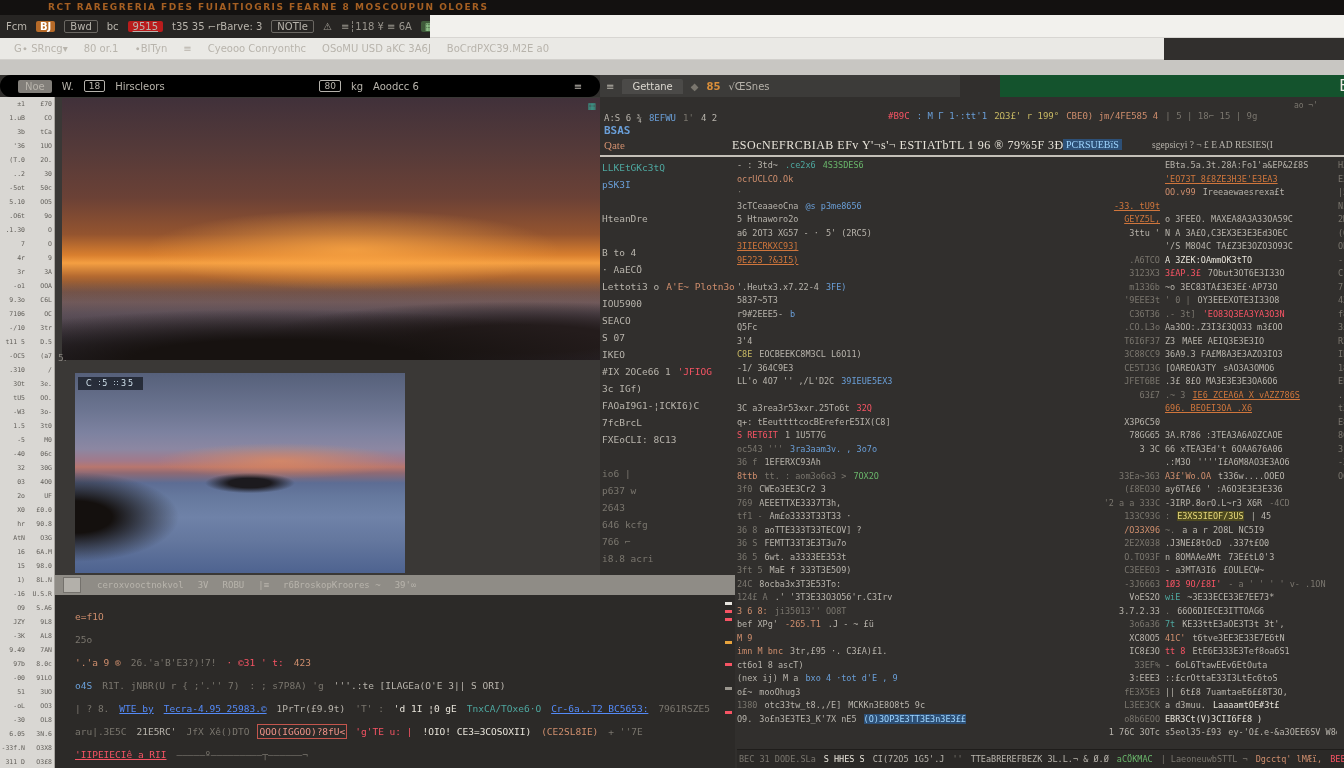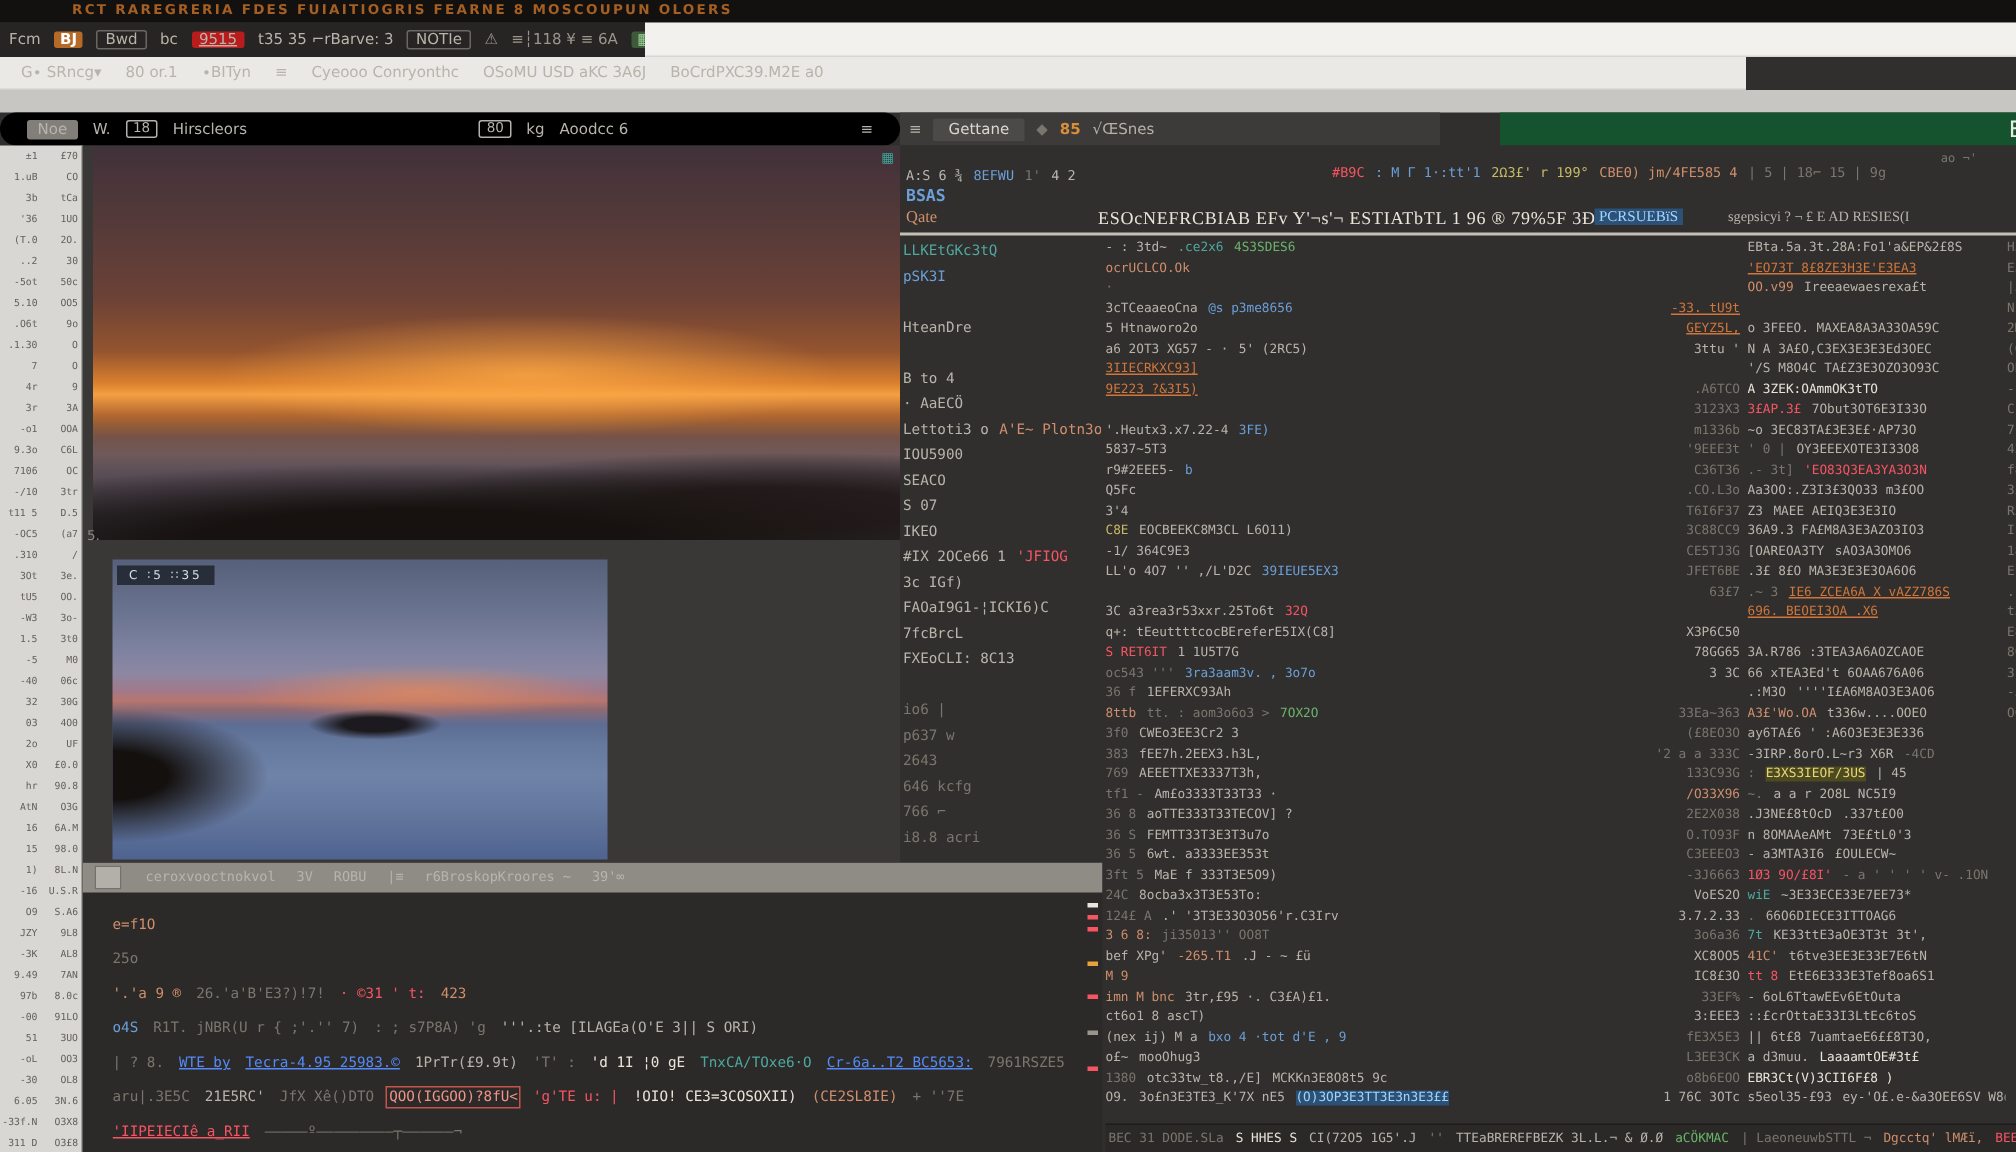--- a/index.html
+++ b/index.html
@@ -435,21 +435,20 @@
         <div class="row tk g">-1/ 364C9E3</div>
         <div class="row"><span class="tk g">LL'o 4O7 '' ,/L'D2C</span><span class="tk b">39IEUE5EX3</span></div>
         <div class="row tk g">&nbsp;</div>
         <div class="row"><span class="tk g">3C a3rea3r53xxr.25To6t</span><span class="tk r">32Q</span></div>
         <div class="row tk g">q+: tEeuttttcocBEreferE5IX(C8]</div>
         <div class="row"><span class="tk r">S RET6IT</span><span class="tk g">1 1U5T7G</span></div>
         <div class="row"><span class="tk dim">oc543 '''</span><span class="tk b">3ra3aam3v. , 3o7o</span></div>
         <div class="row"><span class="tk dim">36 f</span><span class="tk g">1EFERXC93Ah</span></div>
         <div class="row"><span class="tk o">8ttb</span><span class="tk dim">tt. : aom3o6o3 &gt;</span><span class="tk gr">7OX2O</span></div>
         <div class="row"><span class="tk dim">3f0</span><span class="tk g">CWEo3EE3Cr2 3</span></div>
-        <div class="row"><span class="tk dim">383</span><span class="tk g">fEE7h.2EEX3.h3L,</span></div>
         <div class="row"><span class="tk dim">769</span><span class="tk g">AEEETTXE3337T3h,</span></div>
         <div class="row"><span class="tk dim">tf1 -</span><span class="tk g">Am£o3333T33T33 ·</span></div>
         <div class="row"><span class="tk dim">36 8</span><span class="tk g">aoTTE333T33TECOV] ?</span></div>
         <div class="row"><span class="tk dim">36 S</span><span class="tk g">FEMTT33T3E3T3u7o</span></div>
         <div class="row"><span class="tk dim">36 5</span><span class="tk g">6wt. a3333EE353t</span></div>
         <div class="row"><span class="tk dim">3ft 5</span><span class="tk g">MaE f 333T3E5O9)</span></div>
         <div class="row"><span class="tk dim">24C</span><span class="tk g">8ocba3x3T3E53To:</span></div>
         <div class="row"><span class="tk dim">124£ A</span><span class="tk g">.' '3T3E33O3O56'r.C3Irv</span></div>
         <div class="row"><span class="tk o">3 6 8:</span><span class="tk dim">ji35013'' OO8T</span></div>
         <div class="row"><span class="tk g">bef XPg'</span><span class="tk o">-265.T1</span><span class="tk g">.J - ~ £ü</span></div>

